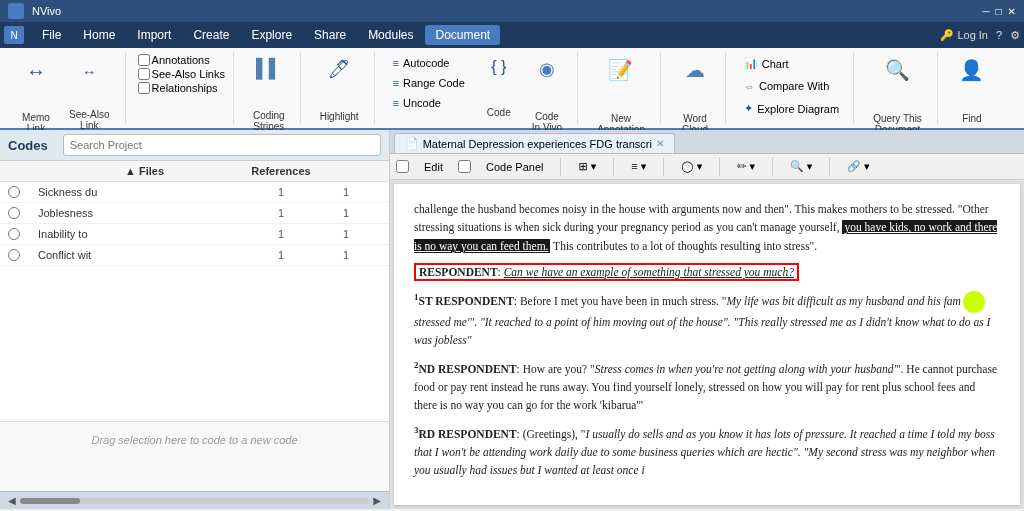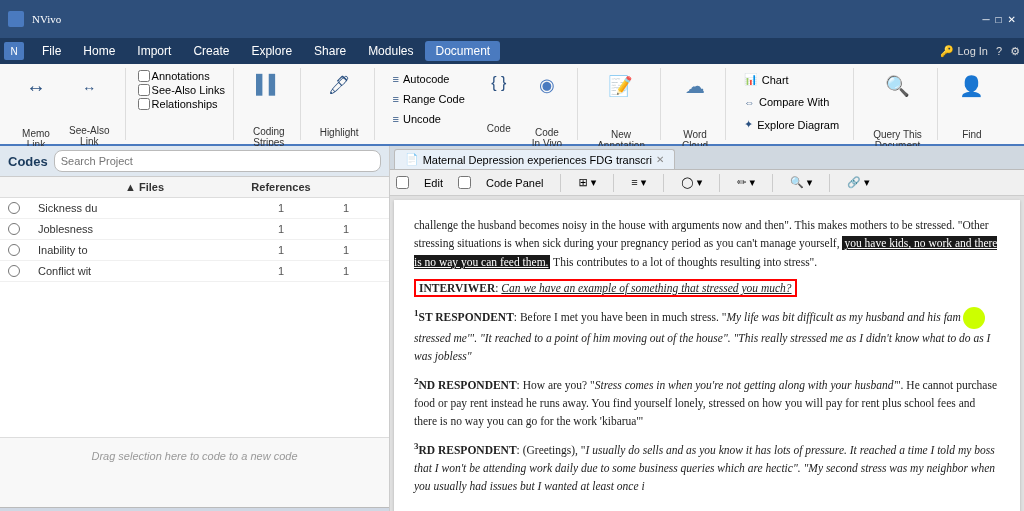--- a/index.html
+++ b/index.html
@@ -2,26 +2,25 @@
 <html><head>
   <meta charset="utf-8">
   <style>
     * { box-sizing: border-box; margin: 0; padding: 0; }
     body { font-family: 'Segoe UI', Arial, sans-serif; font-size: 12px; background: #f0f0f0; overflow: hidden; }
 
     
     #title-bar {
       background: #2e4f7b;
       color: white;
-      height: 38px;
+      height: 22px;
       display: flex;
       align-items: center;
       padding: 0 8px;
       font-size: 11px;
-      font-family: Liberation Serif, serif;
     }
     #title-bar .app-icon { width: 16px; height: 16px; background: #4a7abf; margin-right: 8px; border-radius: 2px; }
 
     
     #menu-bar {
       background: #1e3a5f;
       color: white;
       height: 26px;
       display: flex;
       align-items: center;
@@ -116,33 +115,33 @@
       background: white;
       border-right: 1px solid #ccc;
       display: flex;
       flex-direction: column;
     }
     #codes-header {
       background: #e0e8f0;
       padding: 4px 8px;
       display: flex;
       align-items: center;
-      gap: 6px;
+      gap: 15px;
       border-bottom: 1px solid #ccc;
     }
     #codes-title {
       font-weight: bold;
       font-size: 13px;
       color: #1a3a5c;
     }
     #search-box {
       flex: 1;
       height: 22px;
       border: 1px solid #bbb;
-      border-radius: 8px;
+      border-radius: 3px;
       padding: 2px 6px;
       font-size: 11px;
       background: white;
     }
     #codes-table {
       flex: 1;
       overflow-y: auto;
     }
     #codes-table-header {
       display: grid;
@@ -515,21 +514,21 @@
       <div class="doc-tool-sep"></div>
       <span class="doc-tool-btn">🔍 ▾</span>
       <div class="doc-tool-sep"></div>
       <span class="doc-tool-btn">🔗 ▾</span>
     </div>
     <div id="doc-content">
       <p>
         <span>challenge the husband becomes noisy in the house with arguments now and then". This makes mothers to be stressed. "Other stressing situations is when sick during your pregnancy period as you can't manage yourself, </span><span class="underline-text" style="background:#1a1a1a; color:white; padding:1px 2px;">you have kids, no work and there is no way you can feed them.</span><span> This contributes to a lot of thoughts resulting into stress".</span>
       </p>
       <p>
-        <span class="highlight-red-border" style="border: 2px solid red; padding: 1px 3px; display:inline;"><span class="bold-text">INTERVIWER</span>: <span class="italic-text underline-text">Can we have an example of something that stressed you much?</span></span>
+        <span class="highlight-red-border" style="border: 2px solid red; padding: 1px 3px; display:inline;"><span class="bold-text">RESPONDENT</span>: <span class="italic-text underline-text">Can we have an example of something that stressed you much?</span></span>
       </p>
       <p>
         <span class="superscript">1</span><span class="bold-text">ST RESPONDENT</span>: <span>Before I met you have been in much stress. "<span class="italic-text">My life was bit difficult as my husband and his fam</span></span><span class="highlight-cursor"></span><span class="italic-text">stressed me'". "It reached to a point of him moving out of the house". "This really stressed me as I didn't know what to do as I was jobless"</span>
       </p>
       <p>
         <span class="superscript">2</span><span class="bold-text">ND RESPONDENT</span>: <span>How are you? "<span class="italic-text">Stress comes in when you're not getting along with your husband'</span>". He cannot purchase food or pay rent instead he runs away. You find yourself lonely, stressed on how you will pay for rent plus school fees and there is no way you can go for the work 'kibarua'"</span>
       </p>
       <p>
         <span class="superscript">3</span><span class="bold-text">RD RESPONDENT</span>: <span>(Greetings), "<span class="italic-text">I usually do sells and as you know it has lots of pressure. It reached a time I told my boss that I won't be attending work daily due to some business queries which are hectic". "My second stress was my neighbor when you usually had issues but I wanted at least once i</span></span>
       </p>

